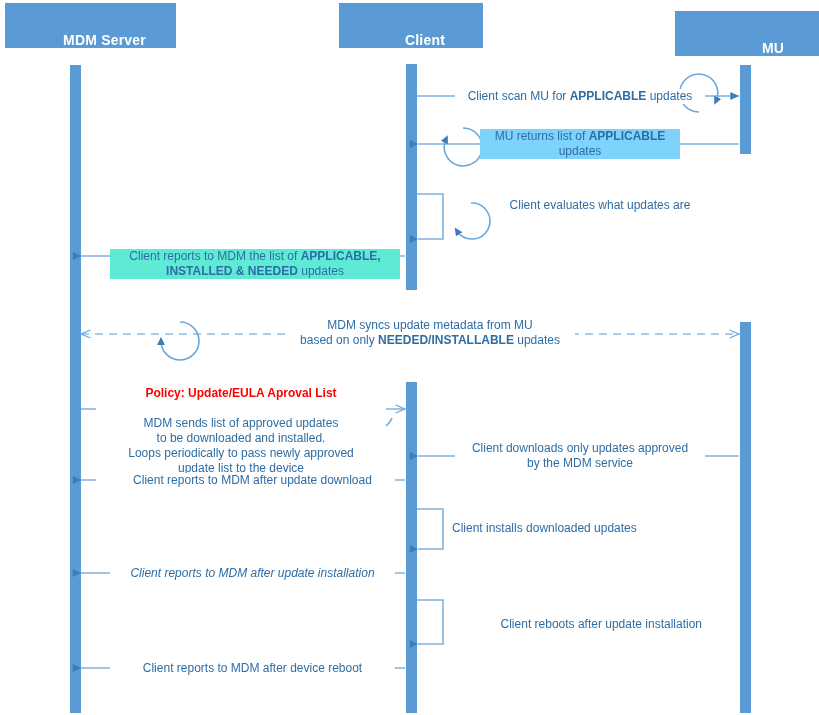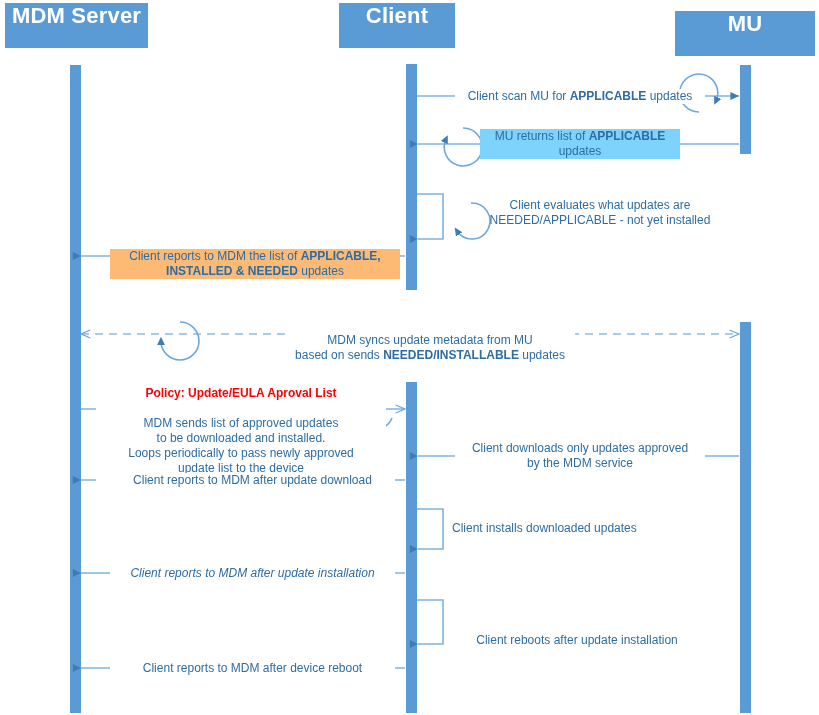--- a/index.html
+++ b/index.html
@@ -9,26 +9,27 @@
     color:#2e6da4;
     overflow:hidden;
   }
   #stage{position:relative;width:819px;height:715px;}
 
   
   .actor-box{
     position:absolute;
     background:#5b9bd5;
     color:#ffffff;
-    font-size:22px;
+    font-size:14px;
     font-weight:bold;
     display:flex;
-    align-items:flex-start;
+    align-items:flex-end;
     justify-content:center;
     letter-spacing:.2px;
+    padding-left:28px;
   }
 
   
   .lifeline{
     position:absolute;
     background:#5b9bd5;
     width:11px;
   }
 
   
@@ -131,36 +132,36 @@
 
       
       <line x1="405" y1="668" x2="81" y2="668" marker-end="url(#ahL)"></line>
     </g>
   </svg>
 
   <div class="msg" style="left:455px;top:89px;width:250px;background:#fff;"><div><span>Client scan MU for </span><b>APPLICABLE</b><span> updates</span></div></div>
 
   <div class="msg" style="left:480px;top:129px;width:200px;background:#7dd3fc;"><div><span>MU returns list of </span><b>APPLICABLE</b></div><div><span>updates</span></div></div>
 
-  <div class="msg" style="left:480px;top:198px;width:240px;"><div><span>Client evaluates what updates are</span></div><div><span>NEEDED/APPLICABLE - not yet installed</span></div></div>
+  <div class="msg" style="left:480px;top:198px;width:240px;"><div><span>Client evaluates what updates are</span></div></div>
 
-  <div class="msg" style="left:110px;top:249px;width:290px;background:#fdba74;"><div><span>Client reports to MDM the list of </span><b>APPLICABLE,</b></div><div><b>INSTALLED &amp; NEEDED</b><span> updates</span></div></div>
+  <div class="msg" style="left:110px;top:249px;width:290px;background:#5eead4;"><div><span>Client reports to MDM the list of </span><b>APPLICABLE,</b></div><div><b>INSTALLED &amp; NEEDED</b><span> updates</span></div></div>
 
-  <div class="msg" style="left:285px;top:318px;width:290px;background:#fff;margin-top:15px;"><div><span>MDM syncs update metadata from MU</span></div><div><span>based on sends </span><b>NEEDED/INSTALLABLE</b><span> updates</span></div></div>
+  <div class="msg" style="left:285px;top:318px;width:290px;background:#fff;"><div><span>MDM syncs update metadata from MU</span></div><div><span>based on only </span><b>NEEDED/INSTALLABLE</b><span> updates</span></div></div>
 
   <div class="msg" style="left:96px;top:371px;width:290px;background:#fff;">
     <div class="policy">Policy: Update/EULA Aproval List</div>
     <div><div><span>MDM sends list of approved updates</span></div><div><span>to be downloaded and installed.</span></div><div><span>Loops periodically to pass newly approved</span></div><div><span>update list to the device</span></div></div>
   </div>
 
   <div class="msg" style="left:455px;top:441px;width:250px;background:#fff;"><div><span>Client downloads only updates approved</span></div><div><span>by the MDM service</span></div></div>
 
   <div class="msg" style="left:110px;top:473px;width:285px;background:#fff;"><div><span>Client reports to MDM after update download</span></div></div>
 
   <div class="msg" style="left:452px;top:521px;width:250px;text-align:left;"><div><span>Client installs downloaded updates</span></div></div>
 
   <div class="msg" style="left:110px;top:566px;width:285px;background:#fff;font-style:italic;"><div><span>Client reports to MDM after update installation</span></div></div>
 
-  <div class="msg" style="left:452px;top:617px;width:250px;text-align:center;margin-top:16px;"><div><span>Client reboots after update installation</span></div></div>
+  <div class="msg" style="left:452px;top:617px;width:250px;text-align:right;"><div><span>Client reboots after update installation</span></div></div>
 
   <div class="msg" style="left:110px;top:661px;width:285px;background:#fff;"><div><span>Client reports to MDM after device reboot</span></div></div>
 
 </div>
 
 </body></html>

